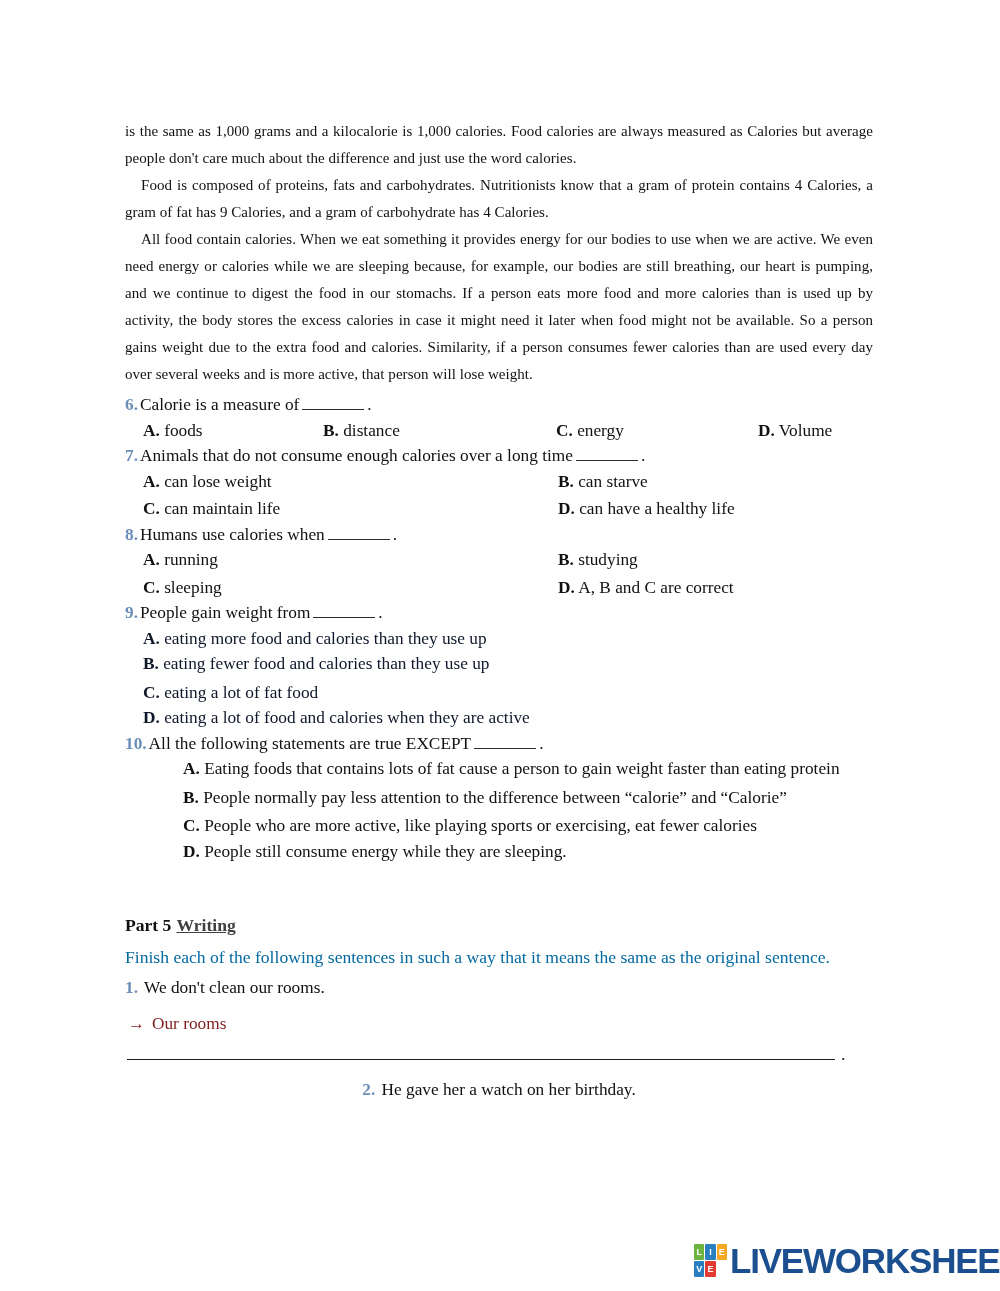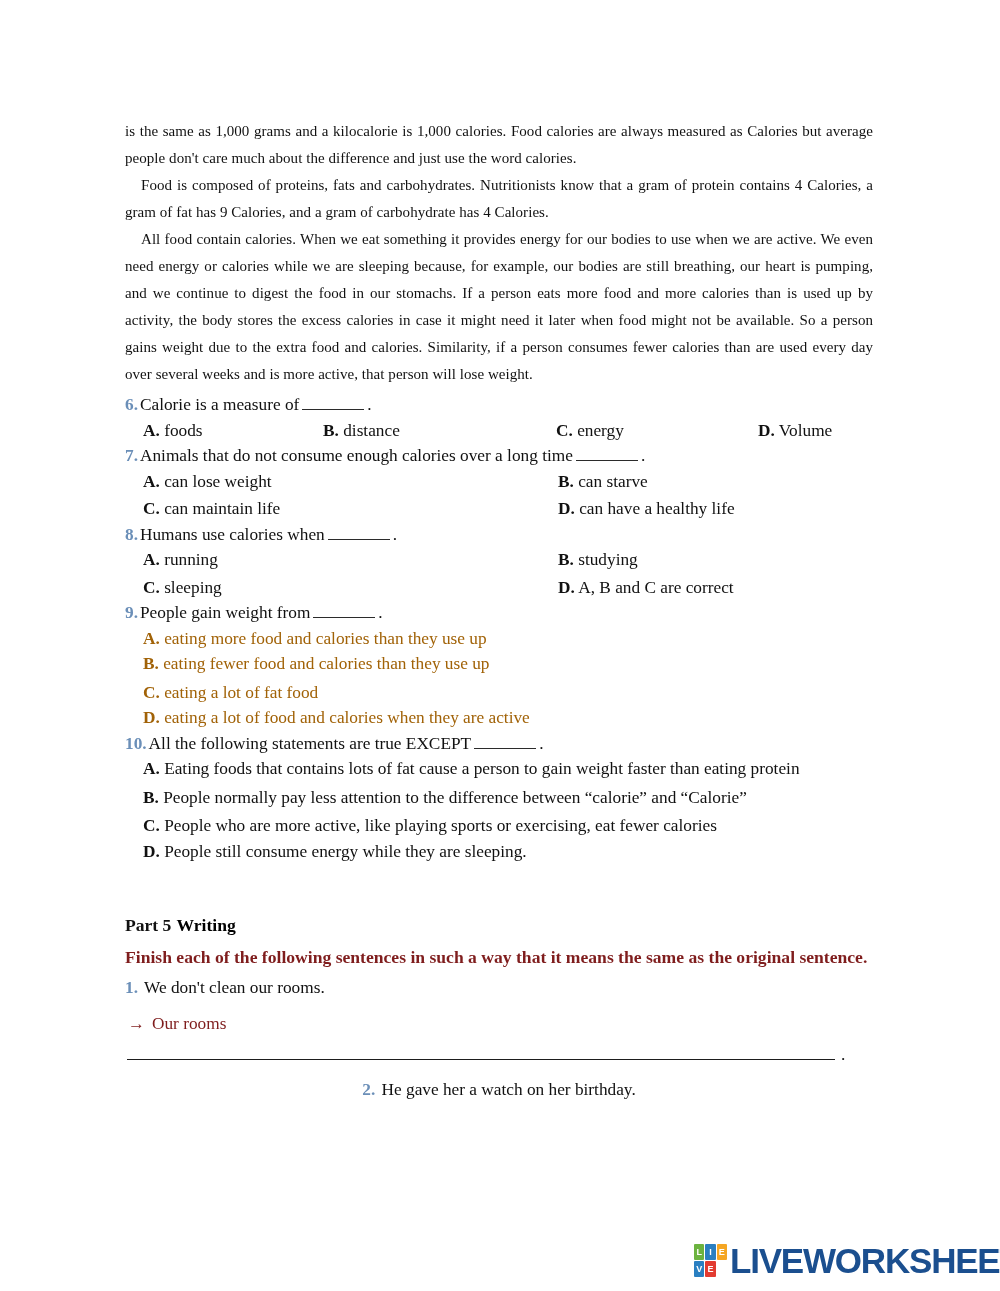--- a/index.html
+++ b/index.html
@@ -86,52 +86,53 @@
   .cols4 .opt:nth-child(3) { width: 202px; }
   .cols4 .opt:nth-child(4) { width: auto; }
   
   .cols2 .opt:nth-child(1) { width: 415px; }
   .cols2 .opt:nth-child(2) { width: auto; }
   
   .opt-full {
     font-size: 17.3px;
     line-height: 25.5px;
     padding-left: 18px;
-    color: #a16207;
+    color: #0f172a;
   }
   .opt-full.sp { margin-top: 3px; }
   .opt-full .lab { font-weight: 700; }
   .opt-wrap {
     padding-left: 18px;
     font-size: 17.3px;
     line-height: 25.5px;
     text-indent: 0;
   }
   .opt-wrap .hang {
     display: block;
     padding-left: 21px;
     text-indent: -21px;
+    margin-left: 40px;
   }
   .opt-wrap .lab { font-weight: 700; }
 
   
   .part-head {
     margin-top: 49px;
     font-size: 17.6px;
     font-weight: 700;
     line-height: 24px;
   }
   .part-head .pt { color: #111111; }
-  .part-head .wr { color: #000000; margin-left: 5px; }
+  .part-head .wr { color: #404040; margin-left: 5px; text-decoration: underline; }
   .instruction {
     margin-top: 8px;
     font-size: 17.6px;
-    font-weight: 700;
+    font-weight: 400;
     line-height: 25px;
-    color: #7f1d1d;
+    color: #0369a1;
     width: 748px;
   }
   .w-item {
     font-size: 17.3px;
     line-height: 25.5px;
     margin-top: 5px;
     color: #111111;
   }
   .w-item .q-num { color: #6b8fb8; font-weight: 700; }
   .w-answer {

